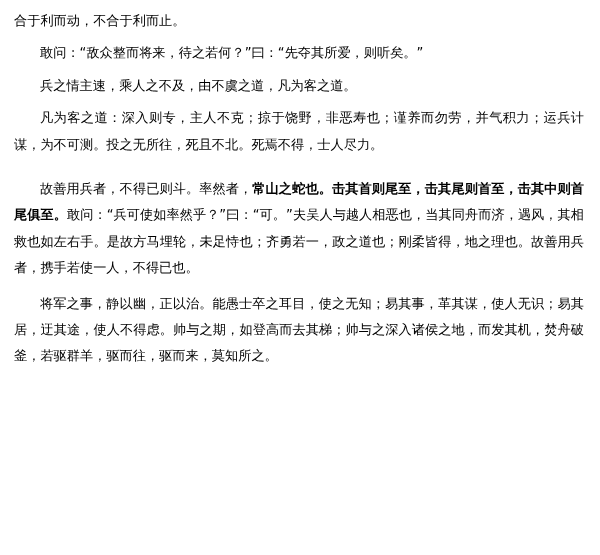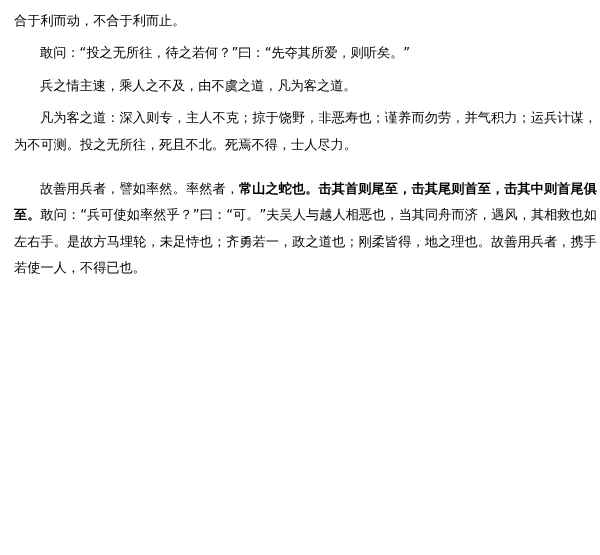--- a/index.html
+++ b/index.html
@@ -10,21 +10,21 @@
   body {
     width: 600px;
     height: 555px;
     overflow: hidden;
     font-family: "DejaVu Sans", "Liberation Sans", sans-serif;
   }
   .page {
     width: 600px;
     height: 477px;
     box-sizing: border-box;
-    padding: 8px 3px 0 14px;
+    padding: 8px 16px 0 14px;
     background: #ffffff;
     position: relative;
   }
   .para {
     font-size: 13.2px;
     line-height: 26.4px;
     color: #000000;
     text-align: justify;
     text-justify: inter-ideograph;
     margin: 0 0 0 0;
@@ -42,33 +42,34 @@
 </style>
 </head>
 <body>
 
 <div class="page">
 
   <p class="para"><span>合于利而动，不合于利而止。</span></p>
 
   <div class="spacer-sm"></div>
 
-  <p class="para indent"><span>敢问：“投之无所往，待之若何？”曰：“先夺其所爱，则听矣。”</span></p>
+  <p class="para indent"><span>敢问：“敌众整而将来，待之若何？”曰：“先夺其所爱，则听矣。”</span></p>
 
   <div class="spacer-sm"></div>
 
   <p class="para indent"><span>兵之情主速，乘人之不及，由不虞之道，凡为客之道。</span></p>
 
   <div class="spacer-sm"></div>
 
   <p class="para indent"><span>凡为客之道：深入则专，主人不克；掠于饶野，非恶寿也；谨养而勿劳，并气积力；运兵计谋，为不可测。投之无所往，死且不北。死焉不得，士人尽力。</span></p>
 
   <div class="spacer-md"></div>
 
 
   <div class="spacer-md"></div>
 
-  <p class="para indent"><span>故善用兵者，譬如率然。率然者，</span><span class="bold">常山之蛇也。击其首则尾至，击其尾则首至，击其中则首尾俱至。</span><span>敢问：“兵可使如率然乎？”曰：“可。”夫吴人与越人相恶也，当其同舟而济，遇风，其相救也如左右手。是故方马埋轮，未足恃也；齐勇若一，政之道也；刚柔皆得，地之理也。故善用兵者，携手若使一人，不得已也。</span></p>
+  <p class="para indent"><span>故善用兵者，不得已则斗。率然者，</span><span class="bold">常山之蛇也。击其首则尾至，击其尾则首至，击其中则首尾俱至。</span><span>敢问：“兵可使如率然乎？”曰：“可。”夫吴人与越人相恶也，当其同舟而济，遇风，其相救也如左右手。是故方马埋轮，未足恃也；齐勇若一，政之道也；刚柔皆得，地之理也。故善用兵者，携手若使一人，不得已也。</span></p>
 
   <div class="spacer-md"></div>
 
+  <p class="para indent"><span>将军之事，静以幽，正以治。能愚士卒之耳目，使之无知；易其事，革其谋，使人无识；易其居，迂其途，使人不得虑。帅与之期，如登高而去其梯；帅与之深入诸侯之地，而发其机，焚舟破釜，若驱群羊，驱而往，驱而来，莫知所之。</span></p>
 
 </div>
 
 </body></html>

